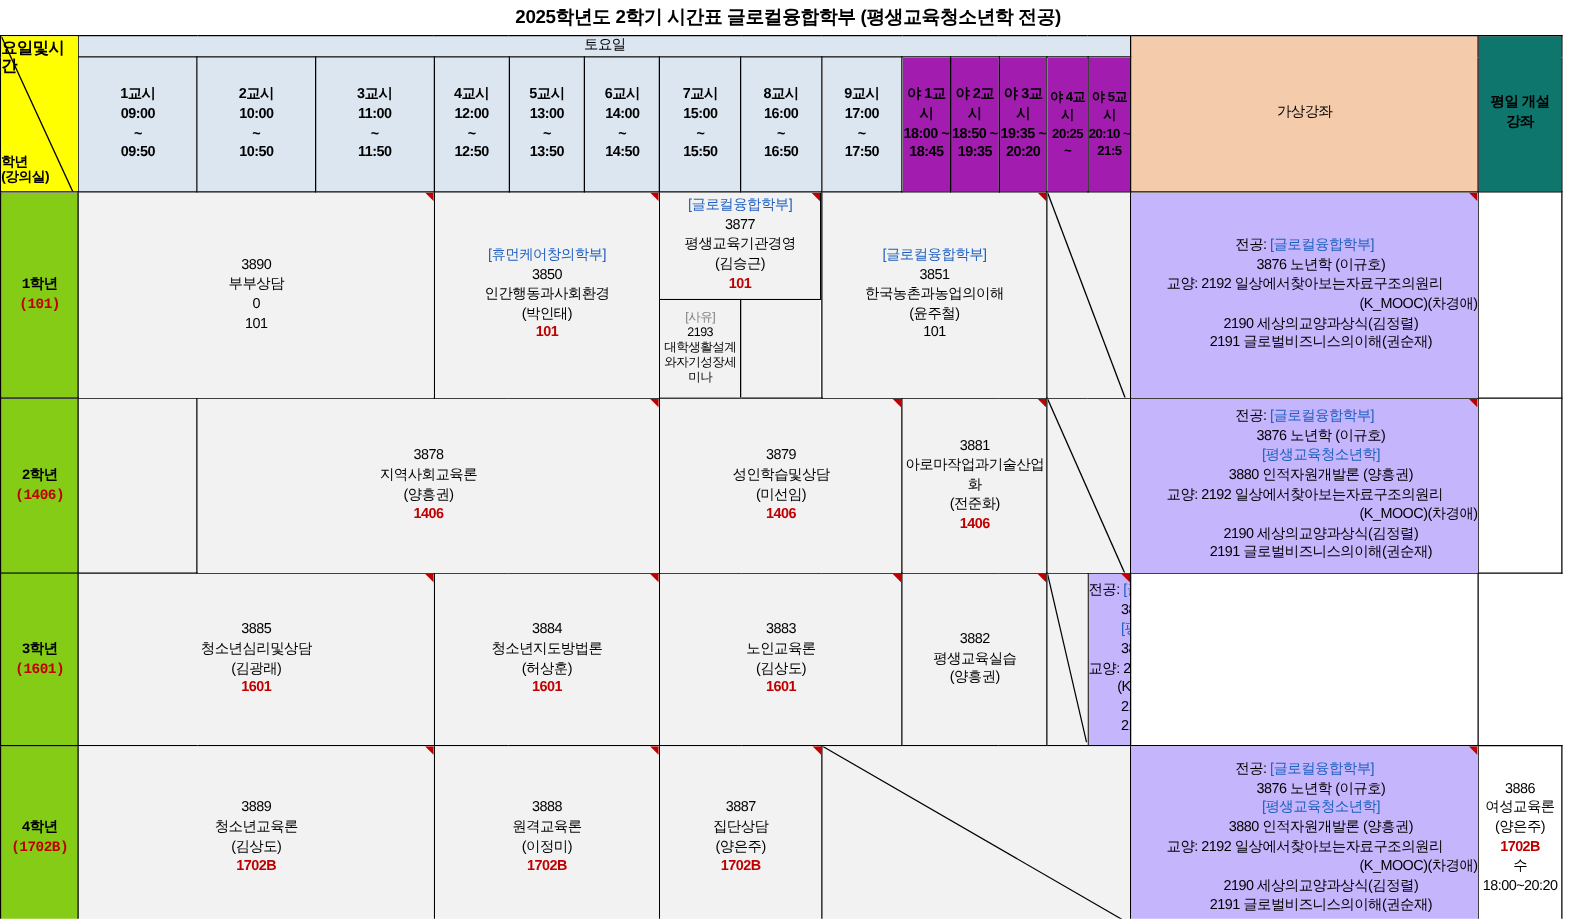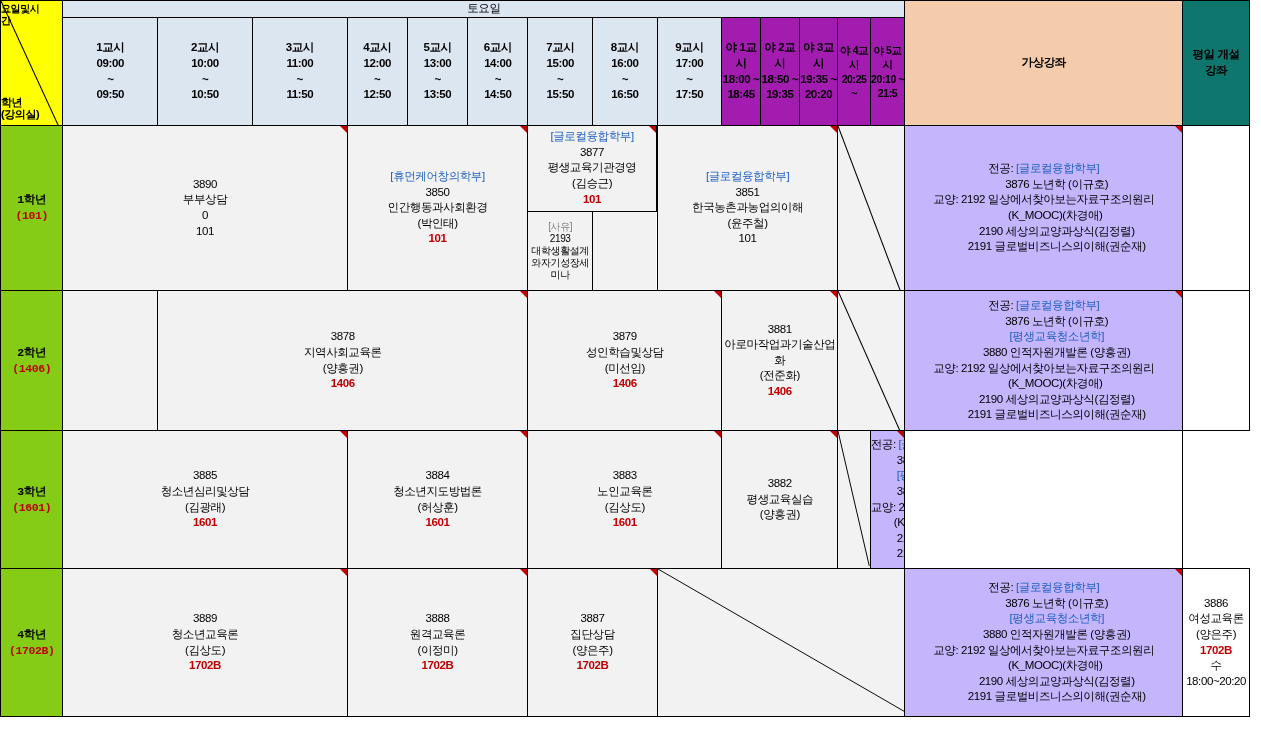--- a/index.html
+++ b/index.html
@@ -45,21 +45,21 @@
     position: relative;
     width: 58px;
     padding: 0;
   }
   .corner .diag {
     position: absolute; inset: 0;
   }
   .corner .lab1 {
     position: absolute;
     top: 2px; left: 0px; right: 6px;
-    font-size: 10px;
+    font-size: 13px;
     font-weight: bold;
     text-align: left;
     line-height: 1.15;
   }
   .corner .lab2 {
     position: absolute;
     bottom: 4px; left: 0px; right: 2px;
     font-size: 11px;
     font-weight: bold;
     text-align: left;
@@ -77,21 +77,21 @@
     height: 108px;
   }
   .per-head .pl { display: block; }
   .night-head {
     background: #a21caf;
     font-weight: bold;
     font-size: 11.5px;
   }
   .virtual-head {
     background: #f5ccab;
-    font-weight: bold;
+    font-weight: normal;
     font-size: 12.5px;
   }
   .weekday-head {
     background: #0f766e;
     font-weight: bold;
     font-size: 12px;
   }
   .grade-cell {
     background: #84cc16;
     font-weight: bold;
@@ -117,21 +117,21 @@
     background: #c4b5fd;
     text-align: left;
     font-size: 11.5px;
     padding: 3px 2px 3px 4px;
     line-height: 1.45;
     position: relative;
   }
   .virtual-cell .ln { display: block; white-space: nowrap; }
   .virtual-cell .blue { color: #1f5fbf; }
   .virtual-cell .ind1 { padding-left: 26px; }
-  .virtual-cell .ind2 { padding-left: 23px; }
+  .virtual-cell .ind2 { padding-left: 23px; text-align: right; }
   
   .cmark::after {
     content: "";
     position: absolute;
     top: 0; right: 0;
     border-left: 7px solid transparent;
     border-top: 7px solid #c00000;
   }
   .diagbox { position: relative; background: #f2f2f2; }
   .diagbox svg { position: absolute; inset: 0; }
@@ -141,20 +141,21 @@
     line-height: 1.3;
   }
   .weekday-cell .room { color: #c00000; font-weight: bold; display:block; }
   .weekday-cell .d { display: block; }
 </style>
 </head>
 <body>
 
 <div id="page">
 
+  <div id="title">2025학년도 2학기 시간표 글로컬융합학부 (평생교육청소년학 전공)</div>
 
   <table class="sched">
     <colgroup>
       <col style="width:58px">
       <col style="width:88px">
         <col style="width:88px">
         <col style="width:88px">
       <col style="width:56px">
         <col style="width:56px">
         <col style="width:56px">

